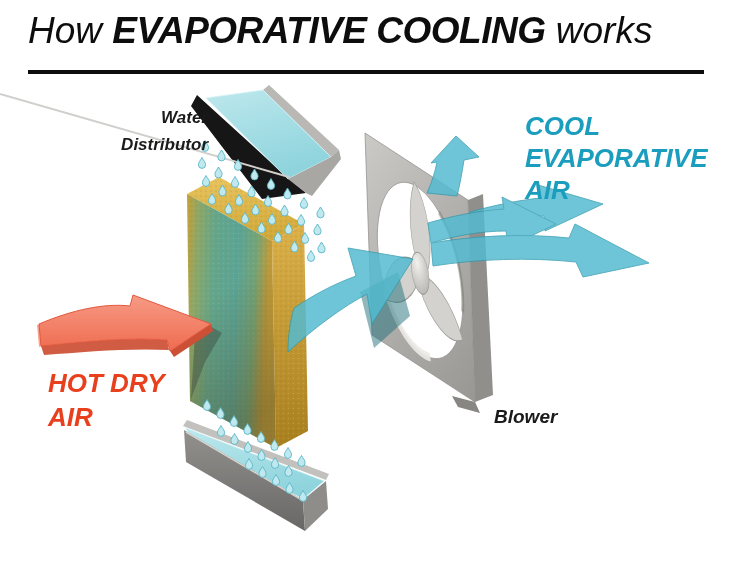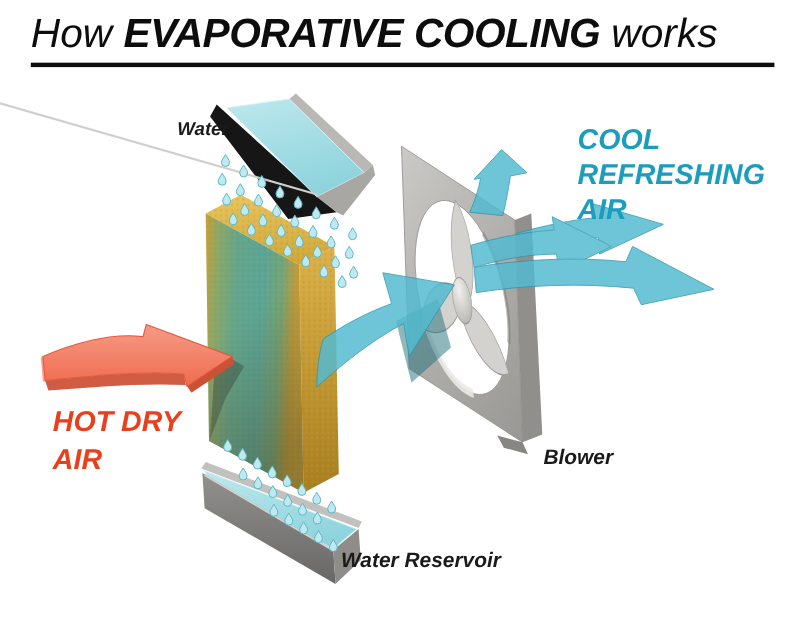--- a/index.html
+++ b/index.html
@@ -1,20 +1,20 @@
 <!DOCTYPE html>
 <html style="--cool-text: #1b9dbe; --hot-text: #e8401c; --arrow-cyan: #53bbd1; --arrow-cyan-dark: #2e98ad; --arrow-red: #f1765e; --pad-gold: #cda136; --pad-teal: #5aa496; --water: #a9dee5; --metal: #b3b2af; --droplet: #bfe9ee; --ink: #111111;"><head>
 <meta charset="utf-8">
 <style>
   html,body{margin:0;padding:0;background:#fff;}
   .stage{position:relative;width:730px;height:583px;background:#fff;overflow:hidden;
          font-family:"Liberation Sans",sans-serif;}
   .title{position:absolute;left:28px;top:10px;width:676px;white-space:nowrap;
          font-style:italic;font-size:37px;color:#0d0d0d;line-height:42px;
-         border-bottom:4px solid #0d0d0d;padding-bottom:5px;}
+         border-bottom:4px solid #0d0d0d;padding-bottom:18px;}
   .title .bold{font-weight:700;letter-spacing:-0.5px;}
   svg.scene{position:absolute;left:0;top:0;width:730px;height:583px;}
   .lbl{position:absolute;font-weight:700;font-style:italic;color:#1a1a1a;}
   .lbl-water-distributor{left:90px;top:104px;width:118px;text-align:right;
         font-size:17px;line-height:27px;}
   .lbl-cool{left:525px;top:110px;width:195px;text-align:left;
         font-size:26px;line-height:32px;color:var(--cool-text,#1b9dbe);}
   .lbl-hot{left:48px;top:366px;width:142px;text-align:left;
         font-size:26px;line-height:34px;color:var(--hot-text,#e8401c);}
   .lbl-evap{left:315px;top:386px;font-size:19px;line-height:26px;}
@@ -192,32 +192,32 @@
         <path d="M428,223 C452,216 477,211 504,209 L502,197 L556,224 L508,247 L506,231 C480,231 455,236 431,243 Z"></path>
         <path d="M431,243 C472,236 522,233 569,238 L575,224 L649,263 L583,277 L576,262 C528,257 478,259 433,266 Z"></path>
       </g>
     </g>
   </svg>
 
   <div class="title"><span>How </span><span class="bold">EVAPORATIVE COOLING</span><span> works</span></div>
 
   <div class="lbl lbl-water-distributor">
     <div>Water</div>
+    <div>Distributor</div>
   </div>
 
   <div class="lbl lbl-cool">
     <div>COOL</div>
-    <div>REFRESHING</div>
+    <div>EVAPORATIVE</div>
     <div>AIR</div>
   </div>
 
   <div class="lbl lbl-hot">
     <div>HOT DRY</div>
     <div>AIR</div>
   </div>
 
   <div class="lbl lbl-evap">
   </div>
 
   <div class="lbl lbl-blower">Blower</div>
 
-  <div class="lbl lbl-reservoir">Water Reservoir</div>
 </div>
 
 </body></html>

